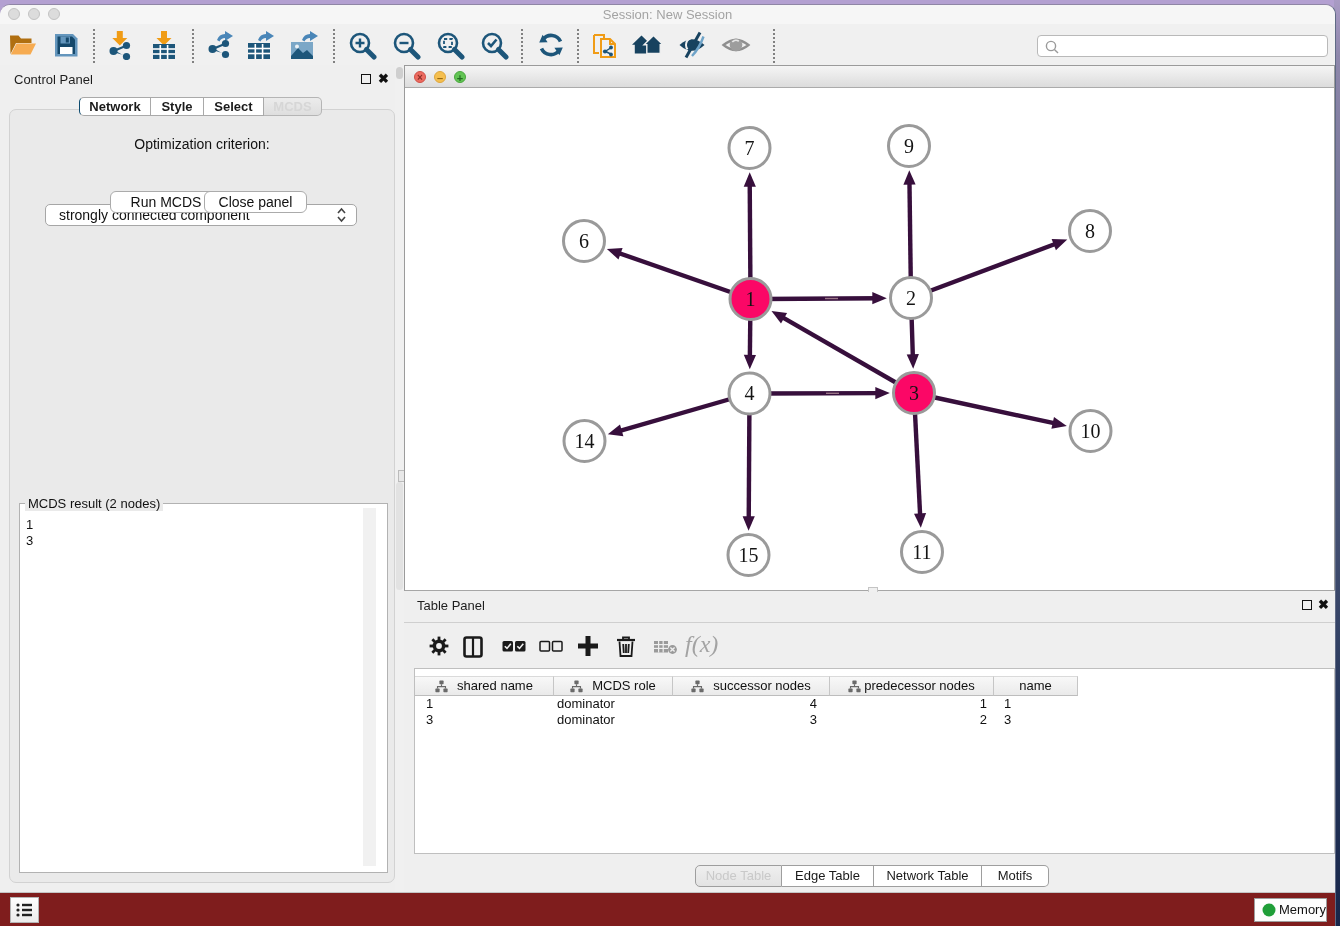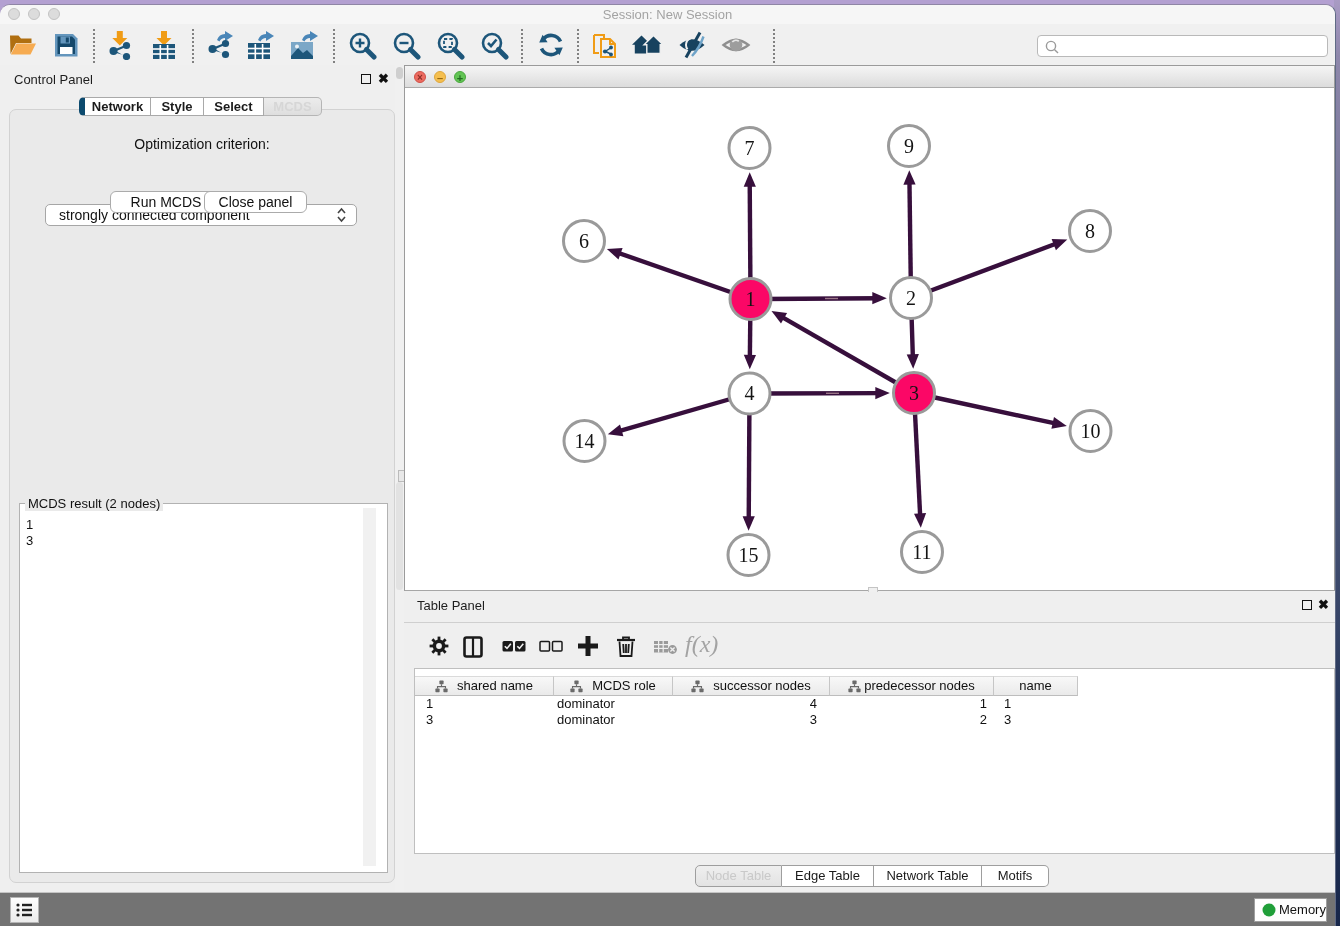--- a/index.html
+++ b/index.html
@@ -51,21 +51,21 @@
 #tpanel { left:404px; top:587px; width:931px; height:300px; background:#efefef; }
 #tpTitle { left:13px; top:6px; font-size:13px; color:#1d1d1d; }
 #tbarline { left:0; top:30px; width:931px; height:1px; background:#cfcfcf; }
 #tcontainer { left:10px; top:76px; width:921px; height:186px; background:#fff; border:1px solid #bfbfbf; }
 .hcell { top:7px; height:20px; background:linear-gradient(#f8f8f8,#eaeaea); border-right:1px solid #c6c6c6;
   border-top:1px solid #dadada; border-bottom:1px solid #bdbdbd; font-size:13px; color:#111; }
 .trow { font-size:13px; color:#111; height:16px; }
 .btab { top:273px; height:22px; background:#fff; border:1px solid #9e9e9e; font-size:13px; font-weight:normal;
   color:#1a1a1a; text-align:center; line-height:20px; }
 
-#statusbar { left:0; top:887px; width:1335px; height:35px; background:#737373; border-top:1px solid #c4c4c4; }
+#statusbar { left:0; top:887px; width:1335px; height:35px; background:#7f1d1d; border-top:1px solid #c4c4c4; }
 #memBtn { left:1254px; top:5px; width:73px; height:24px; background:#fdfdfd; border:1px solid #9e9e9e;
   font-size:13px; color:#111; }
 #listBtn { left:10px; top:4px; width:29px; height:26px; background:linear-gradient(#fefefe,#ececec); border:1px solid #b5b5b5; }
 svg { display:block; }
 </style>
 </head>
 <body>
 <div id="deskTop" class="abs"></div>
 <div id="deskRight" class="abs"></div>
 <div id="deskBL" class="abs"></div>
@@ -223,21 +223,21 @@
         <svg width="20" height="20" style="position:absolute;left:4px;top:1px">
           <circle cx="9" cy="9" r="4.6" fill="none" stroke="#9a9a9a" stroke-width="1.4"></circle>
           <line x1="12.4" y1="12.4" x2="16" y2="16" stroke="#9a9a9a" stroke-width="1.4"></line>
         </svg>
       </div>
   </div>
   <div id="cpanel" class="abs">
     <div id="cpTitle" class="abs">Control Panel</div>
     <div class="abs" style="left:361px; top:9px; width:10px; height:10px; border:1.5px solid #111;"></div>
     <div class="hicons abs" style="left:378px; top:6px; font-weight:bold;">✖</div>
-    <div class="tab abs" style="left:79px;  width:72px; border-left:6px solid #0c4a6e; border-radius:5px 0 0 5px;">Network</div>
+    <div class="tab abs" style="left:79px;  width:72px; border-left:1px solid #0c4a6e; border-radius:5px 0 0 5px;">Network</div>
     <div class="tab abs" style="left:151px; width:53px;">Style</div>
     <div class="tab abs" style="left:204px; width:60px;">Select</div>
     <div class="tab abs" id="tabMCDS" style="left:264px; width:58px; border-radius:0 5px 5px 0;">MCDS</div>
     <div id="cpContent" class="abs">
       <div id="optlabel" class="abs">Optimization criterion:</div>
       <div id="combo" class="abs">strongly connected component
         <svg width="11" height="16" style="position:absolute;right:9px;top:2px">
             <path d="M2 6 L5.5 2 L9 6" fill="none" stroke="#444" stroke-width="1.6"></path>
             <path d="M2 10 L5.5 14 L9 10" fill="none" stroke="#444" stroke-width="1.6"></path>
           </svg>

